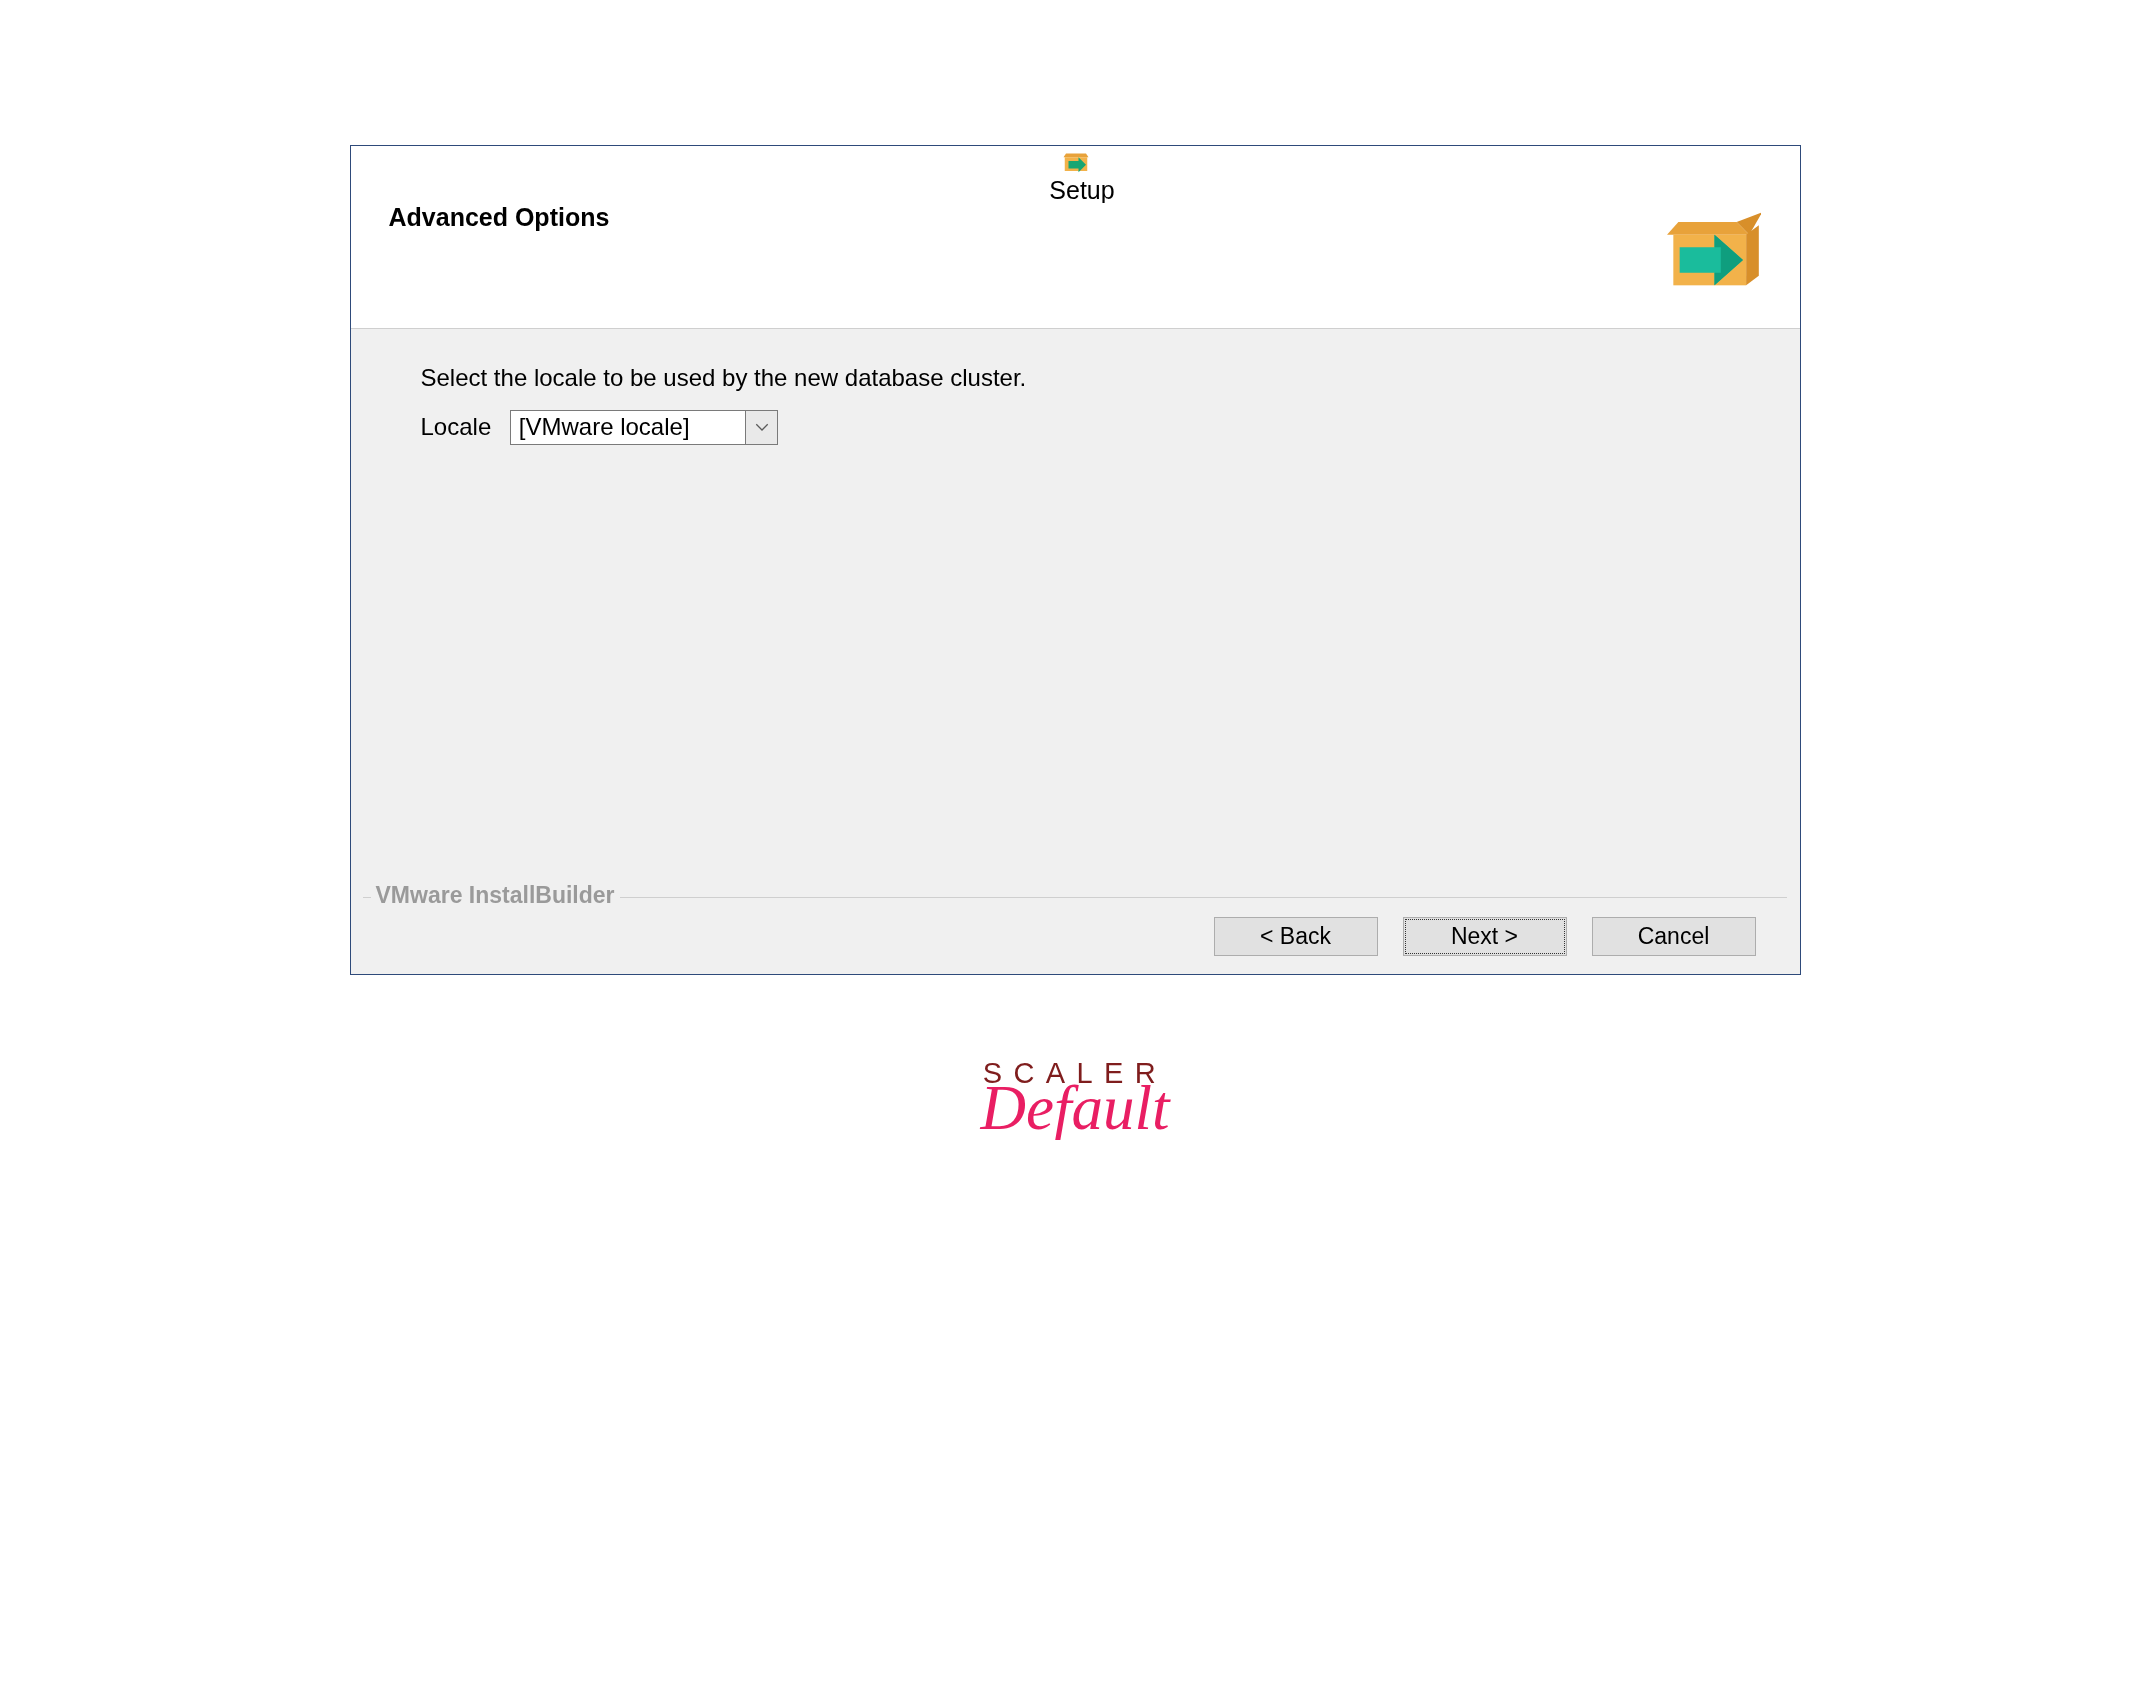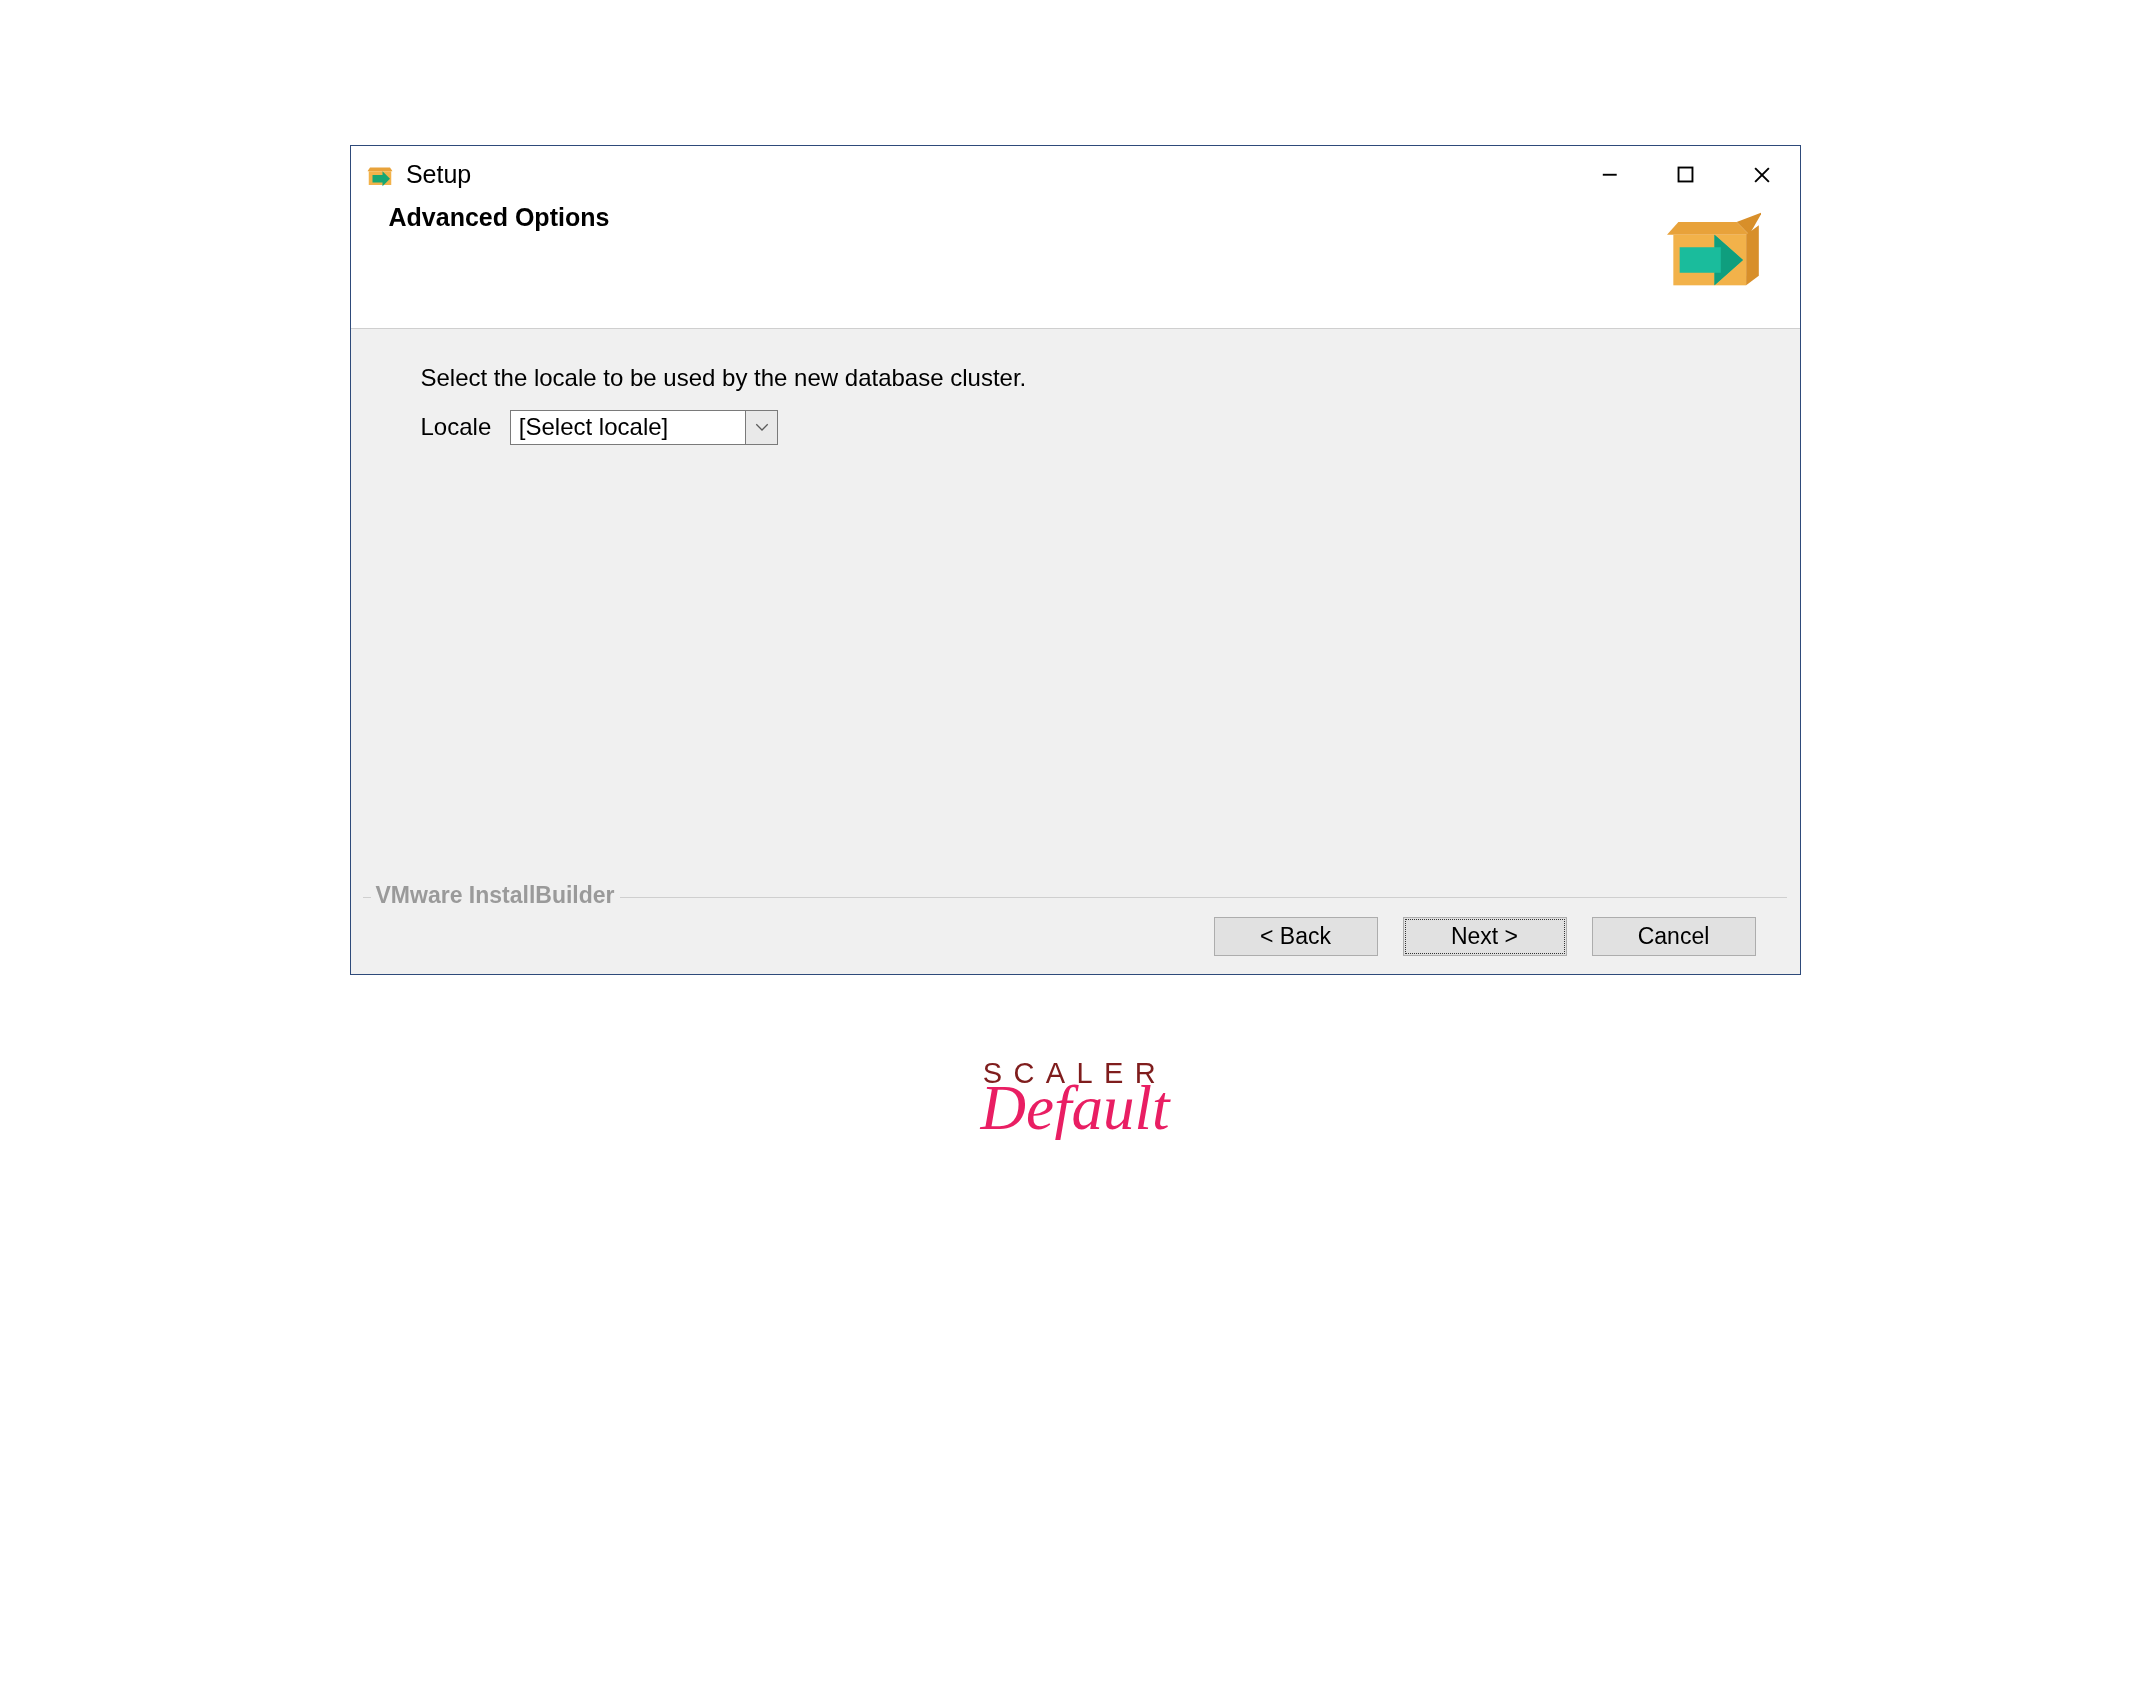--- a/index.html
+++ b/index.html
@@ -21,20 +21,21 @@
     background: #f0f0f0;
     display: flex;
     flex-direction: column;
   }
   .titlebar {
     height: 57px;
     background: #ffffff;
     display: flex;
     align-items: center;
     padding: 0 0 0 14px;
+    flex-direction: column;
   }
   .titlebar-icon {
     width: 30px;
     height: 30px;
     margin-right: 11.4px;
     flex-shrink: 0;
   }
   .titlebar-title {
     font-size: 25px;
     color: #000;
@@ -234,21 +235,21 @@
         <polygon points="75,50 120,90 75,130 75,110 85,110 85,70 75,70" fill="#0f9e7e"></polygon>
       </svg>
     </div>
   </div>
 
   <div class="content">
     <div class="instruction">Select the locale to be used by the new database cluster.</div>
     <div class="field-row">
       <span class="field-label">Locale</span>
       <div class="select-wrap">
-        <div class="select-value">[Select locale]</div>
+        <div class="select-value">[VMware locale]</div>
         <div class="select-btn">
           <svg viewBox="0 0 22 14">
               <polyline points="2,2 11,11 20,2" fill="none" stroke="#5a5a5a" stroke-width="2"></polyline>
             </svg>
         </div>
       </div>
     </div>
 
     <div class="builder-line"></div>
     <div class="builder-label">VMware InstallBuilder</div>

